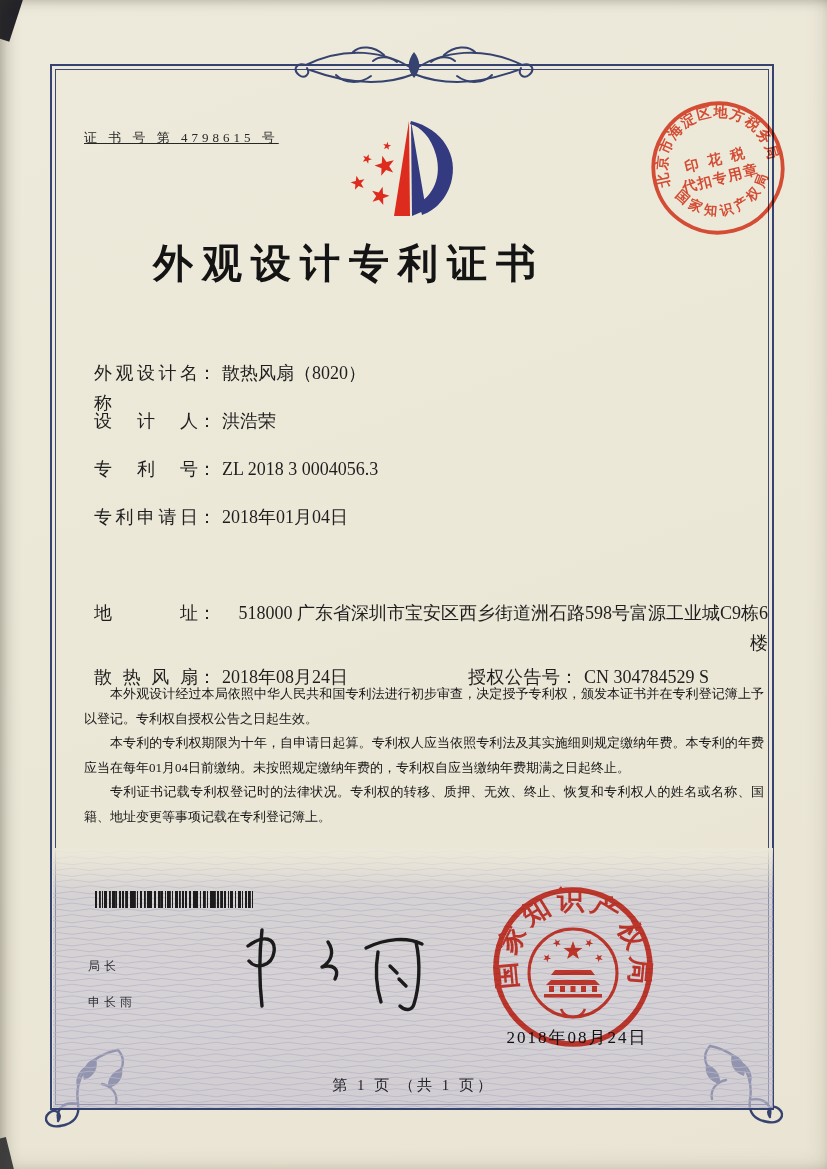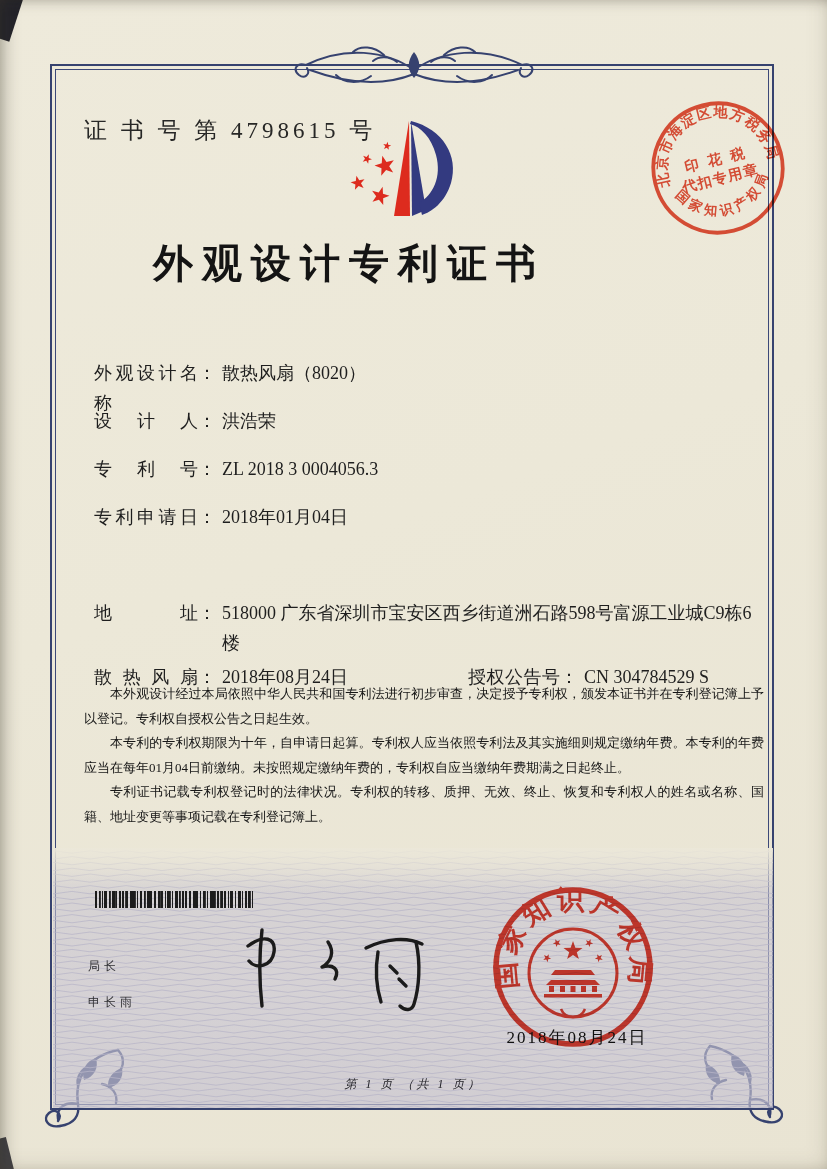--- a/index.html
+++ b/index.html
@@ -24,35 +24,36 @@
     border:2.5px solid #36426f;
   }
   .frame-inner{
     position:absolute; inset:3px; border:1.2px solid #3c4878;
   }
   .ornament{ position:absolute; color:#36426f; }
   .orn-top{ left:294px; top:40px; }
   .orn-bl{ left:32px; top:1044px; }
   .orn-br{ left:682px; top:1040px; }
   .cert-no{
-    position:absolute; left:84px; top:115px; font-size:23px; color:#272726;
+    position:absolute; left:84px; top:129px; font-size:13px; color:#272726;
     letter-spacing:4px;
+    text-decoration:underline;
   }
   .logo{ position:absolute; left:342px; top:108px; }
   .title{
     position:absolute; left:0; top:236px; width:682px; text-align:center;
     font-size:40px; font-weight:600; letter-spacing:9px; color:#141414;margin-left:8px;
   }
   .field-row{ position:absolute; left:94px; width:680px; font-size:18px; color:#1e1e1e; line-height:30px; }
   .field-label{
     display:inline-block; width:104px; text-align:justify; text-align-last:justify;
     vertical-align:top;
   }
   .field-colon{ display:inline-block; vertical-align:top; }
-  .field-value{ display:inline-block; vertical-align:top; padding-left:6px; max-width:552px; }
+  .field-value{ display:inline-block; vertical-align:top; padding-left:6px; max-width:552px;text-align:right; }
   .pair-right{ position:absolute; left:374px; top:0; }
   .pair-right .field-label{ width:92px; }
   .body-text{
     position:absolute; left:84px; top:682px; width:680px;
     font-size:13px; line-height:24.5px; color:#161616; text-align:justify;
   }
   .body-text p{ text-indent:2em; }
   .guilloche{
     position:absolute; left:53px; top:848px; width:720px; height:260px;
     background:linear-gradient(180deg, rgba(197,194,209,.18) 0%, rgba(197,194,209,.55) 14%,
@@ -76,21 +77,21 @@
   }
   .signature{ position:absolute; left:228px; top:916px; }
   .seal{ position:absolute; left:481px; top:875px; mix-blend-mode:multiply; }
   .seal-date{
     position:absolute; left:487px; top:1026px; width:180px; text-align:center;
     font-size:17px; color:#101010; letter-spacing:2px; z-index:5;
   }
   .tax-stamp{ position:absolute; left:642px; top:92px; mix-blend-mode:multiply; }
   .footer{
     position:absolute; left:0; top:1076px; width:827px; text-align:center;
-    font-size:12px; color:#24242a; letter-spacing:3px;font-style:italic;
+    font-size:15px; color:#24242a; letter-spacing:3px;
   }
 </style>
 </head>
 <body>
 
 <div class="page">
 
   <svg width="0" height="0" style="position:absolute">
     <defs>
       <path id="star" d="M0,-10 L2.35,-3.24 L9.51,-3.09 L3.80,1.24 L5.88,8.09 L0,4 L-5.88,8.09 L-3.80,1.24 L-9.51,-3.09 L-2.35,-3.24 Z"></path>

